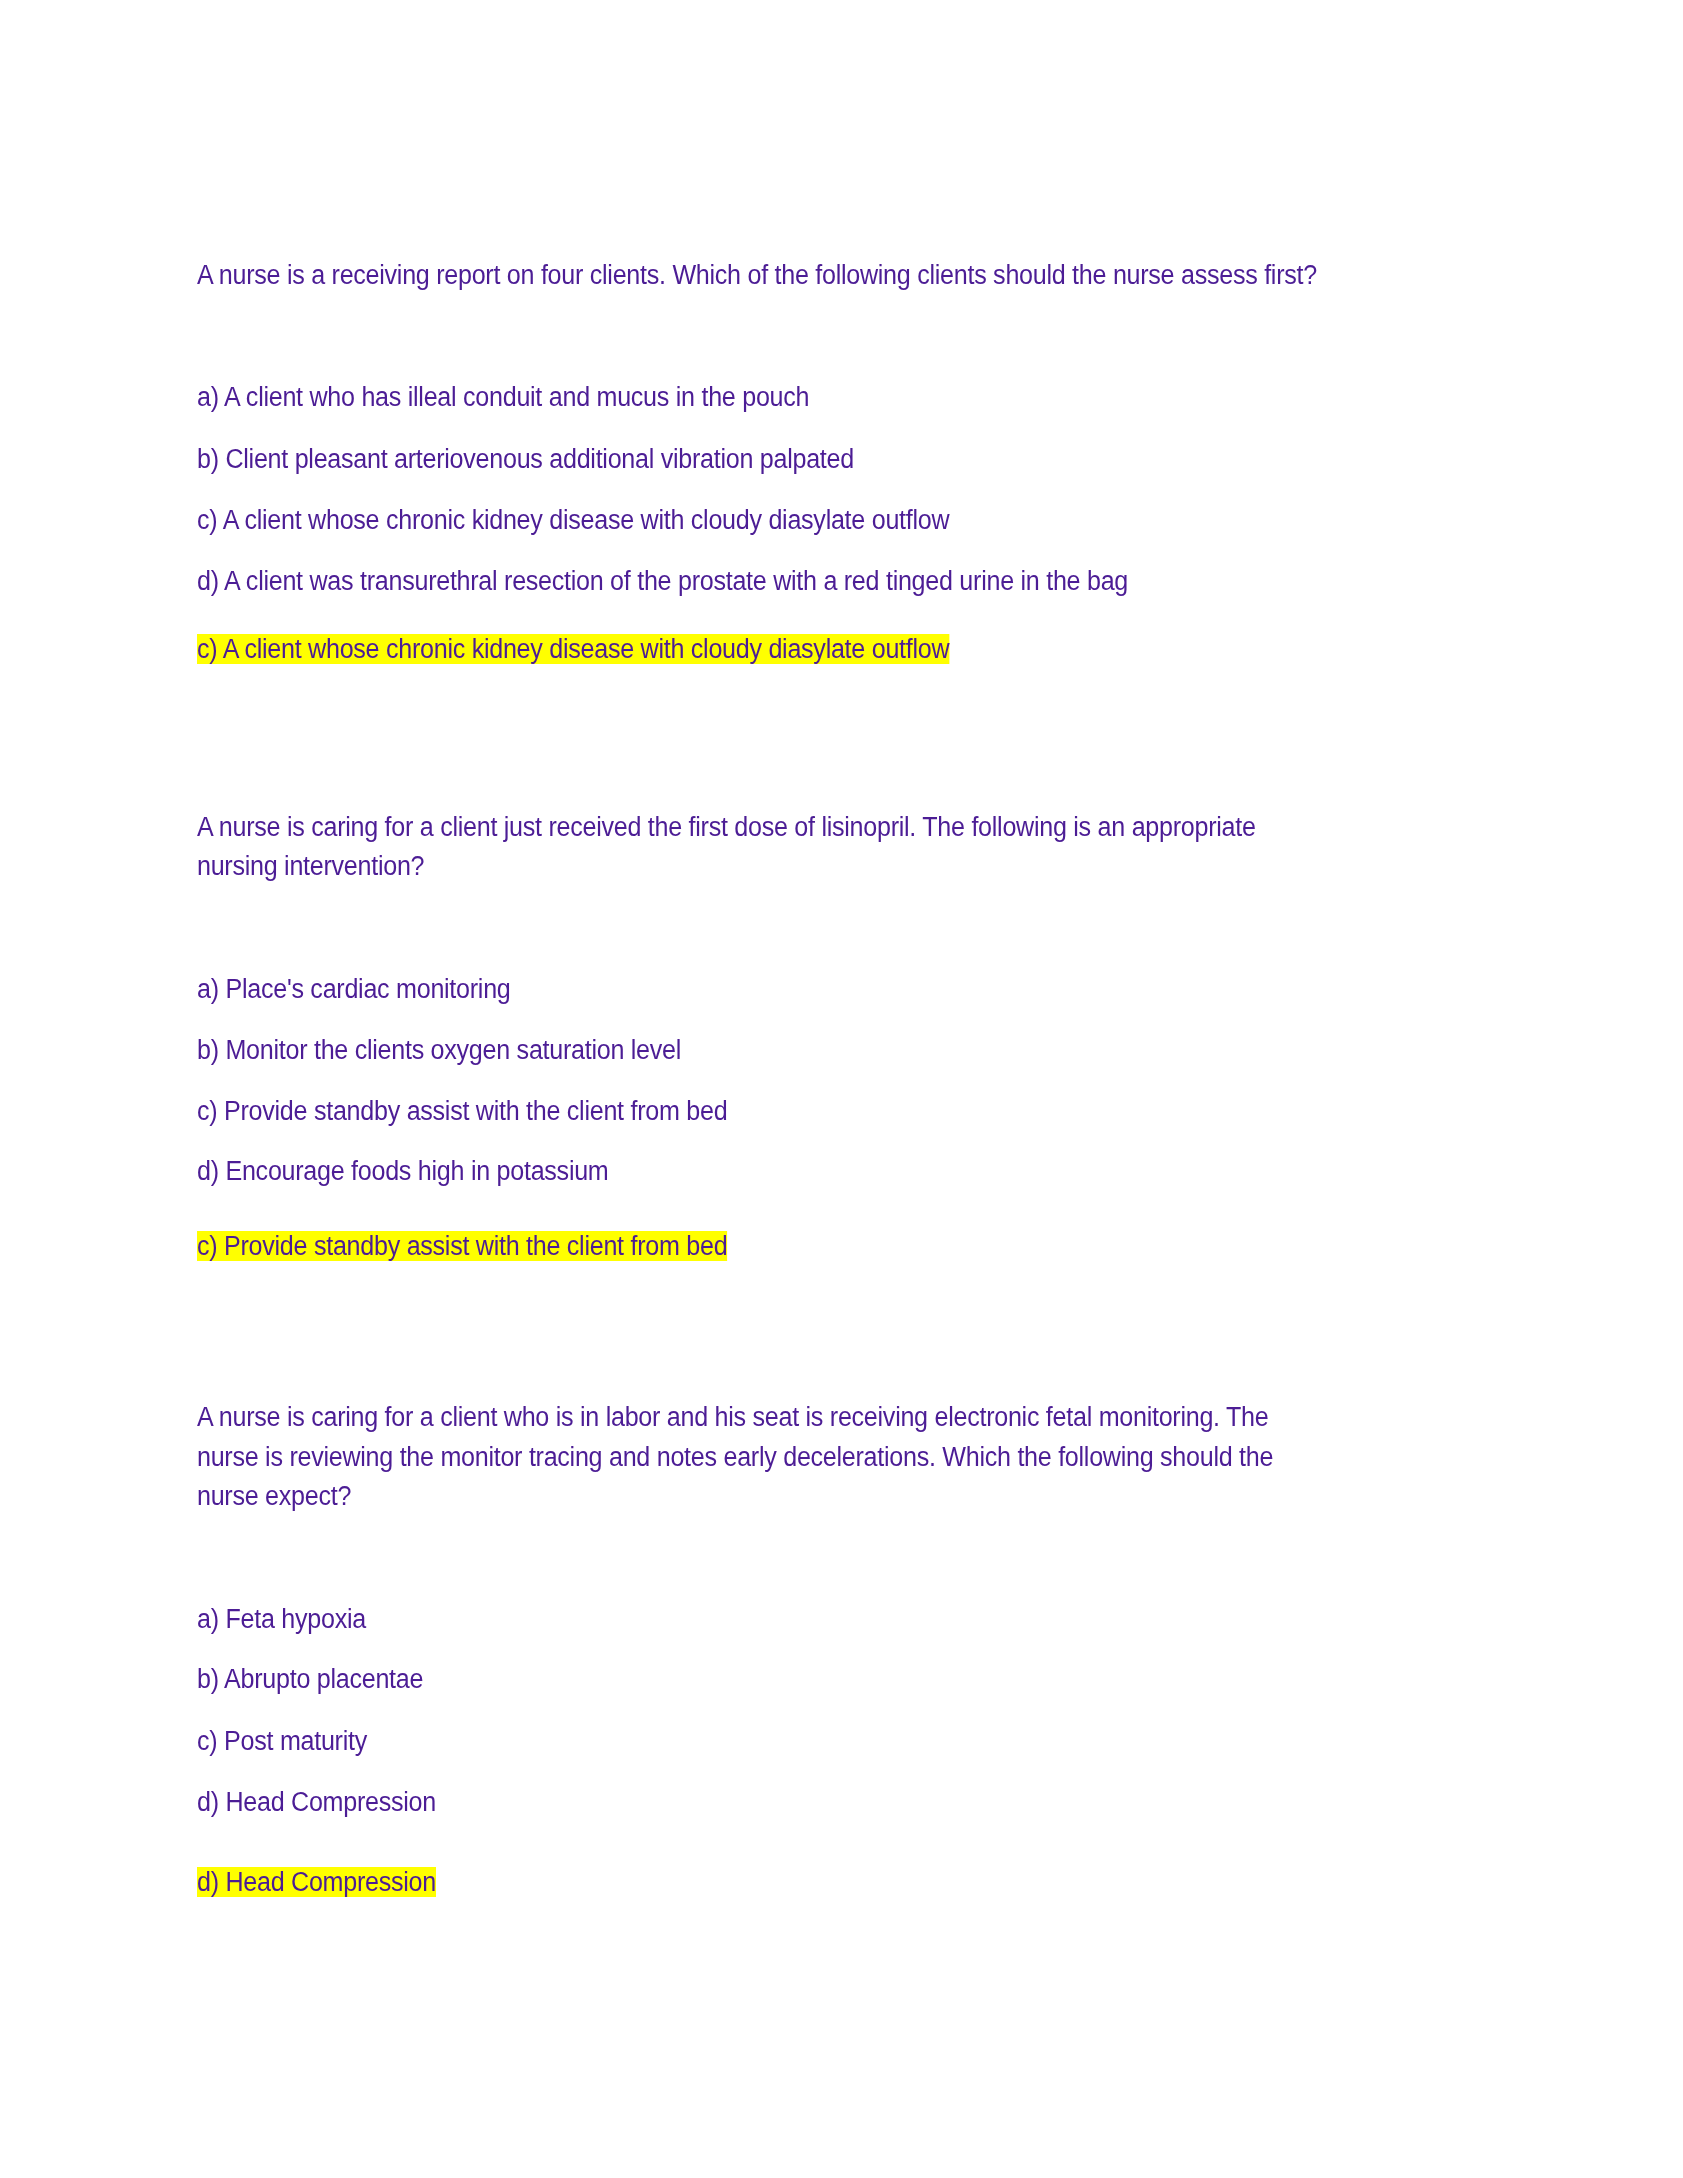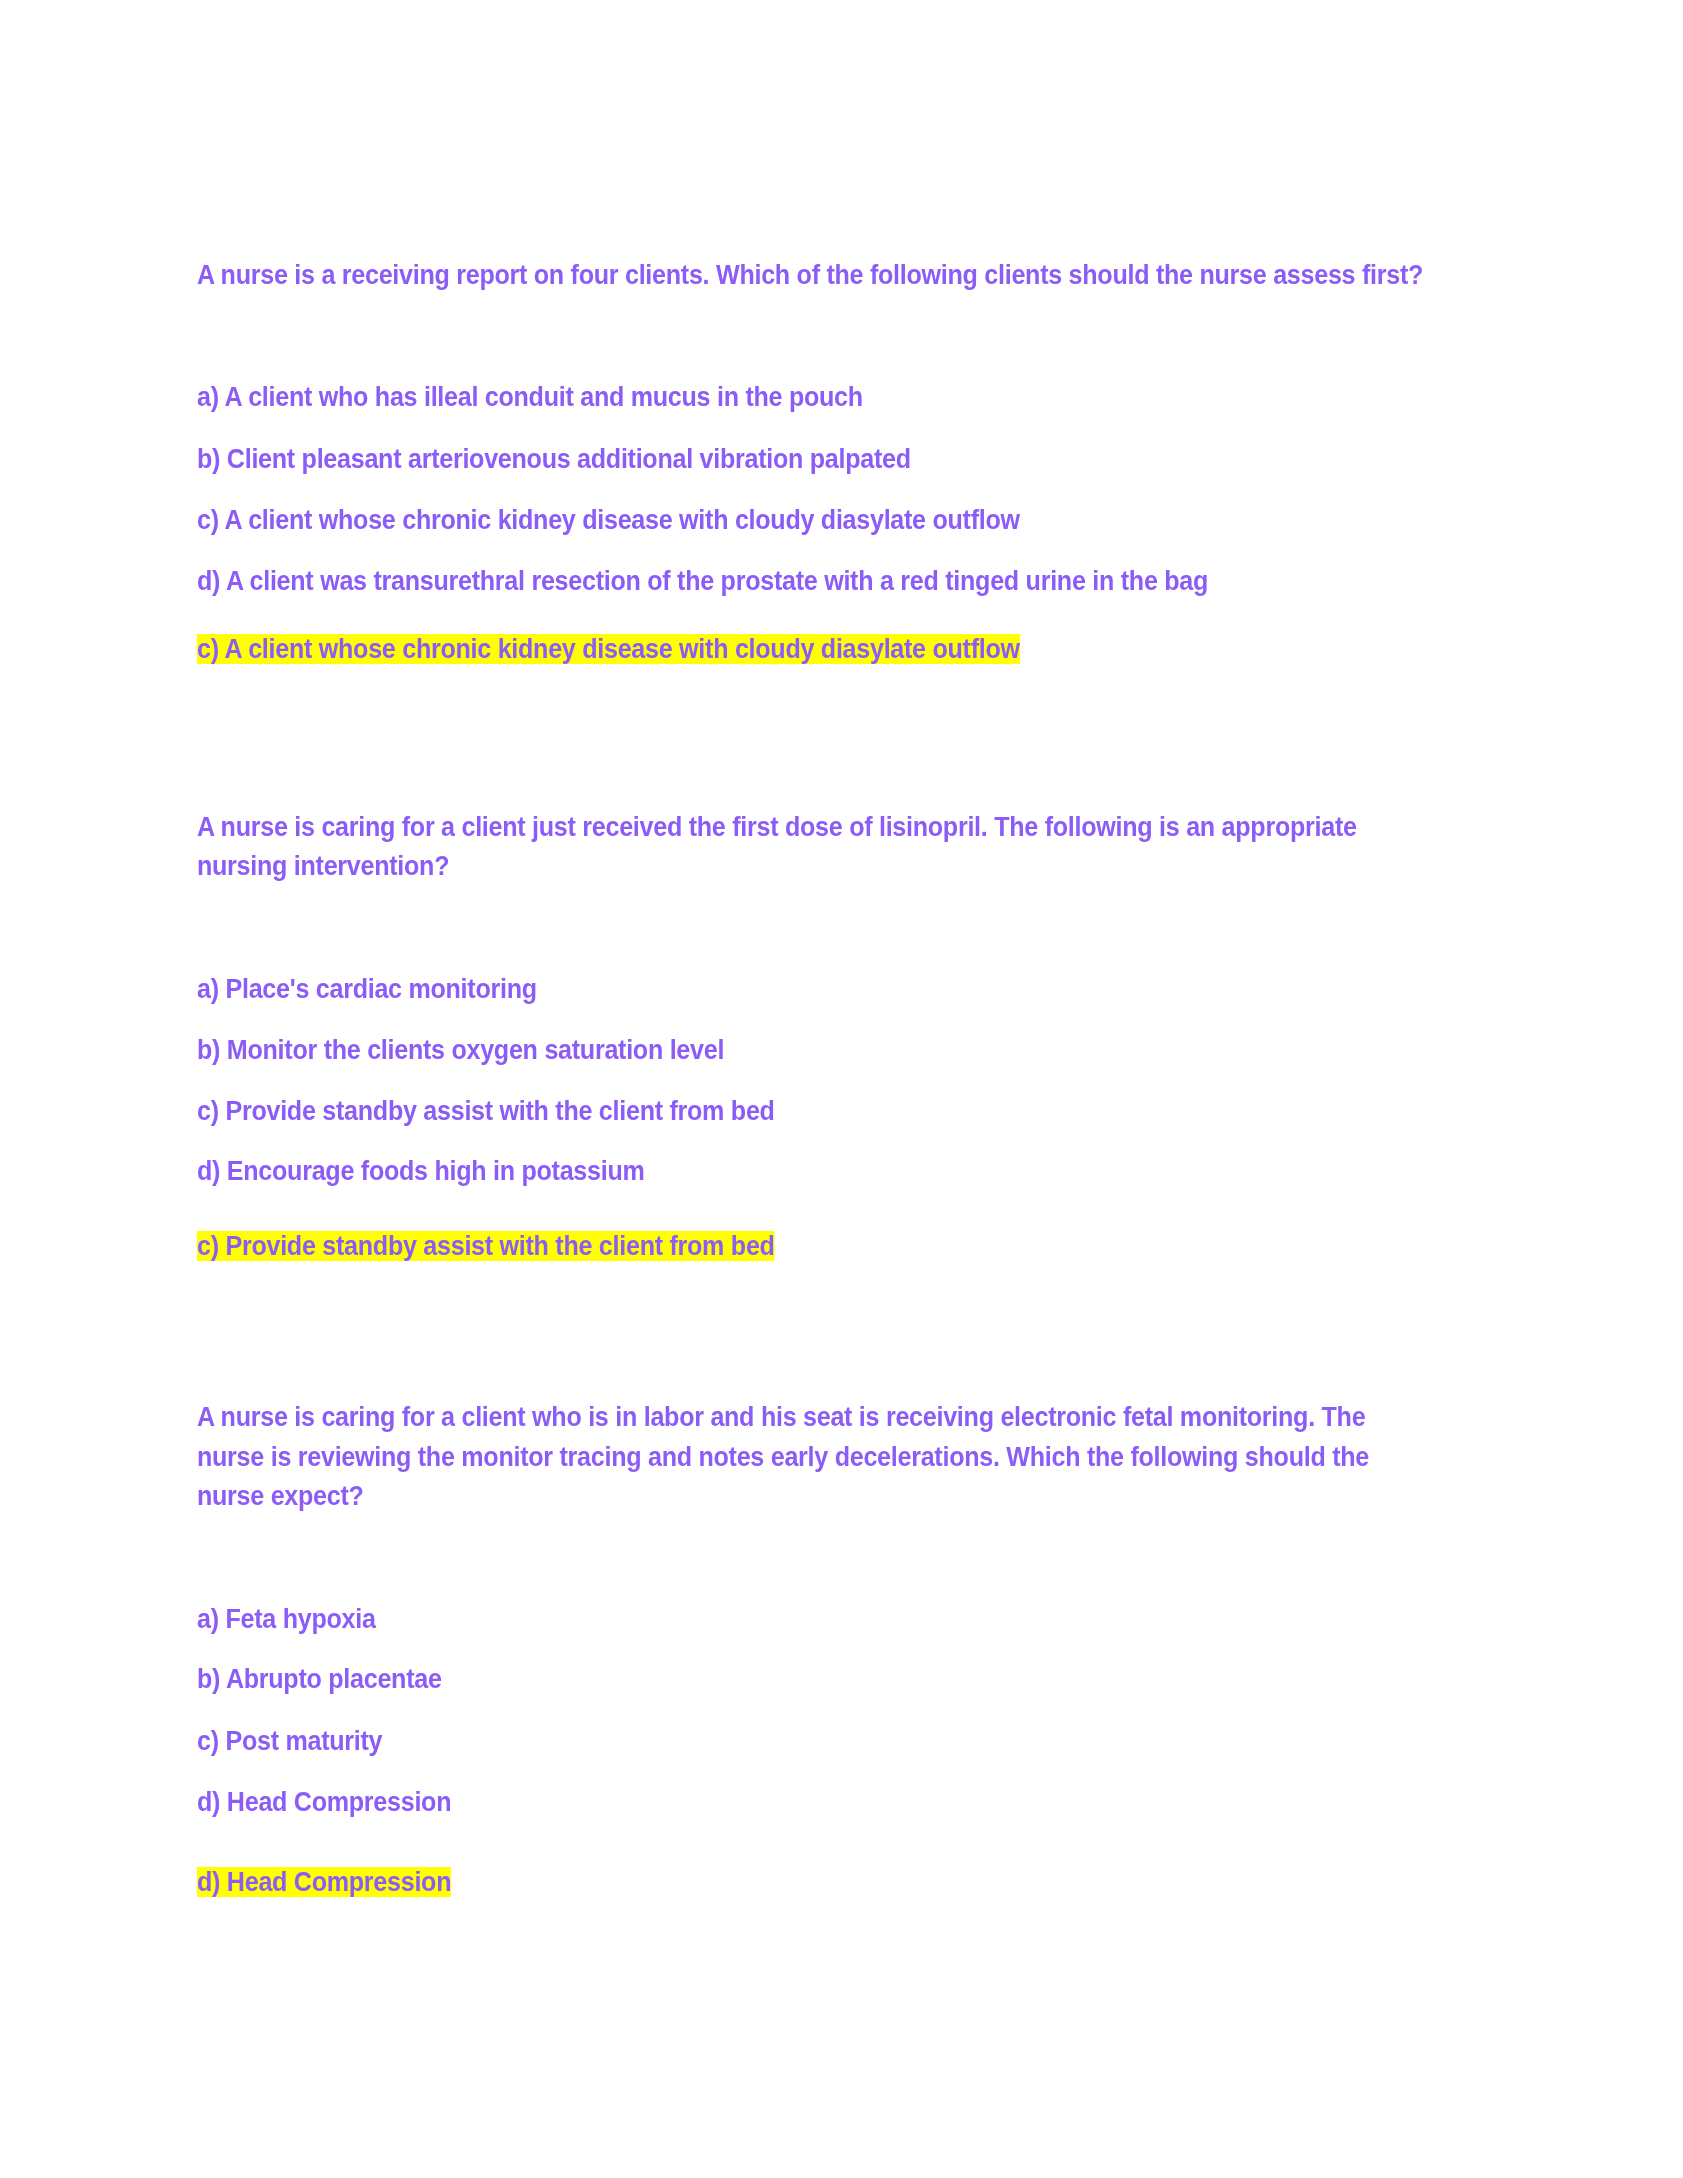--- a/index.html
+++ b/index.html
@@ -1,22 +1,21 @@
 <!DOCTYPE html>
 <html><head>
   <meta charset="utf-8">
   <style>
     html, body { margin: 0; padding: 0; background: #ffffff; }
     body { width: 1683px; height: 2178px; position: relative; overflow: hidden; }
     .page {
       position: absolute; left: 0; top: 0; width: 1683px; height: 1664px;
       background: #ffffff;
       font-family: "Liberation Sans", "DejaVu Sans", sans-serif;
-      color: #8b5cf6;
-      font-weight: bold;
+      color: #4c1d95;
     }
     .line {
       position: absolute; left: 197px;
       font-size: 27px;
       line-height: 36px;
       height: 36px;
       white-space: nowrap;
       letter-spacing: -0.3px;
       transform-origin: left center;
     }

